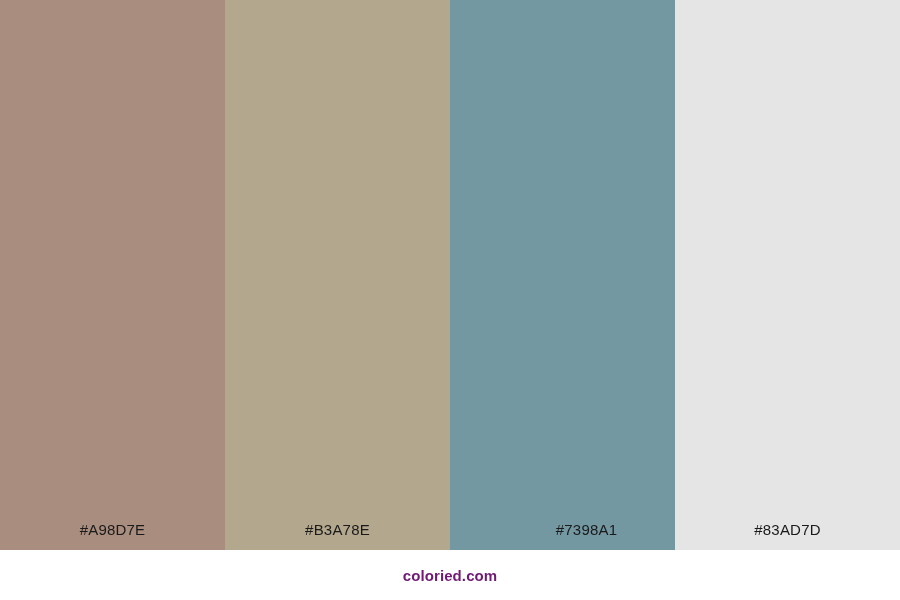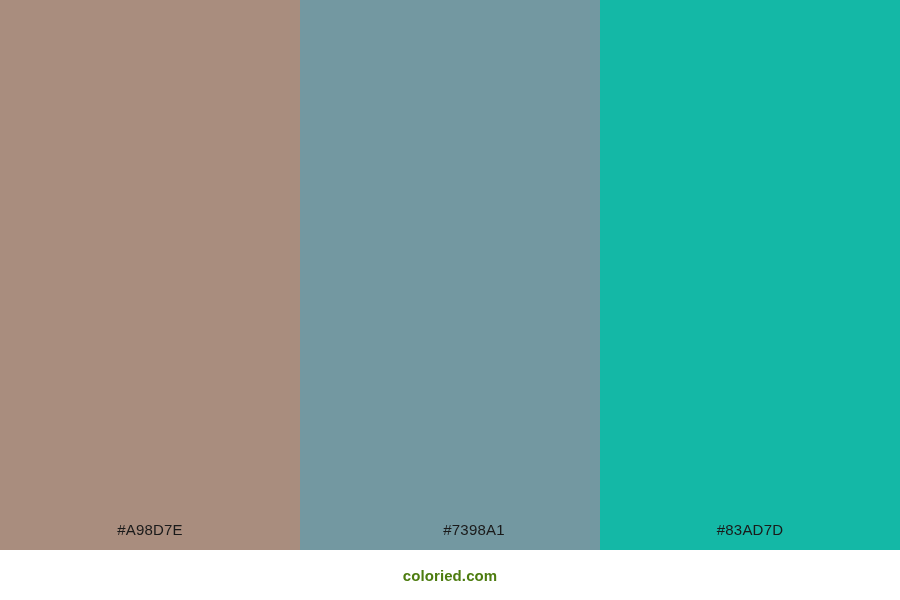--- a/index.html
+++ b/index.html
@@ -73,29 +73,32 @@
 <body style="background-color: rgb(255, 255, 255);">
 
 <div class="palette-page">
 
   <div class="swatch-strip">
 
     <div class="swatch" style="background-color: rgb(169, 141, 126);">
       <span class="swatch-label" style="color: rgb(26, 26, 26);">#A98D7E</span>
     </div>
 
+    <div class="swatch" style="background-color: rgb(179, 167, 142);">
+      <span class="swatch-label" style="color: rgb(26, 26, 26);">#B3A78E</span>
+    </div>
 
     <div class="swatch" style="background-color: rgb(115, 152, 161);">
       <span class="swatch-label" style="color: rgb(26, 26, 26); margin-left: 48px;">#7398A1</span>
     </div>
 
 
-    <div class="swatch" style="background-color: #14b8a6;">
+    <div class="swatch" style="background-color: #e5e5e5;">
       <span class="swatch-label" style="color: rgb(26, 26, 26);">#83AD7D</span>
     </div>
 
   </div>
 
   <div class="footer-bar">
-    <span class="footer-brand" style="color: #4d7c0f;">coloried.com</span>
+    <span class="footer-brand" style="color: #701a75;">coloried.com</span>
   </div>
 
 </div>
 
 </body></html>

